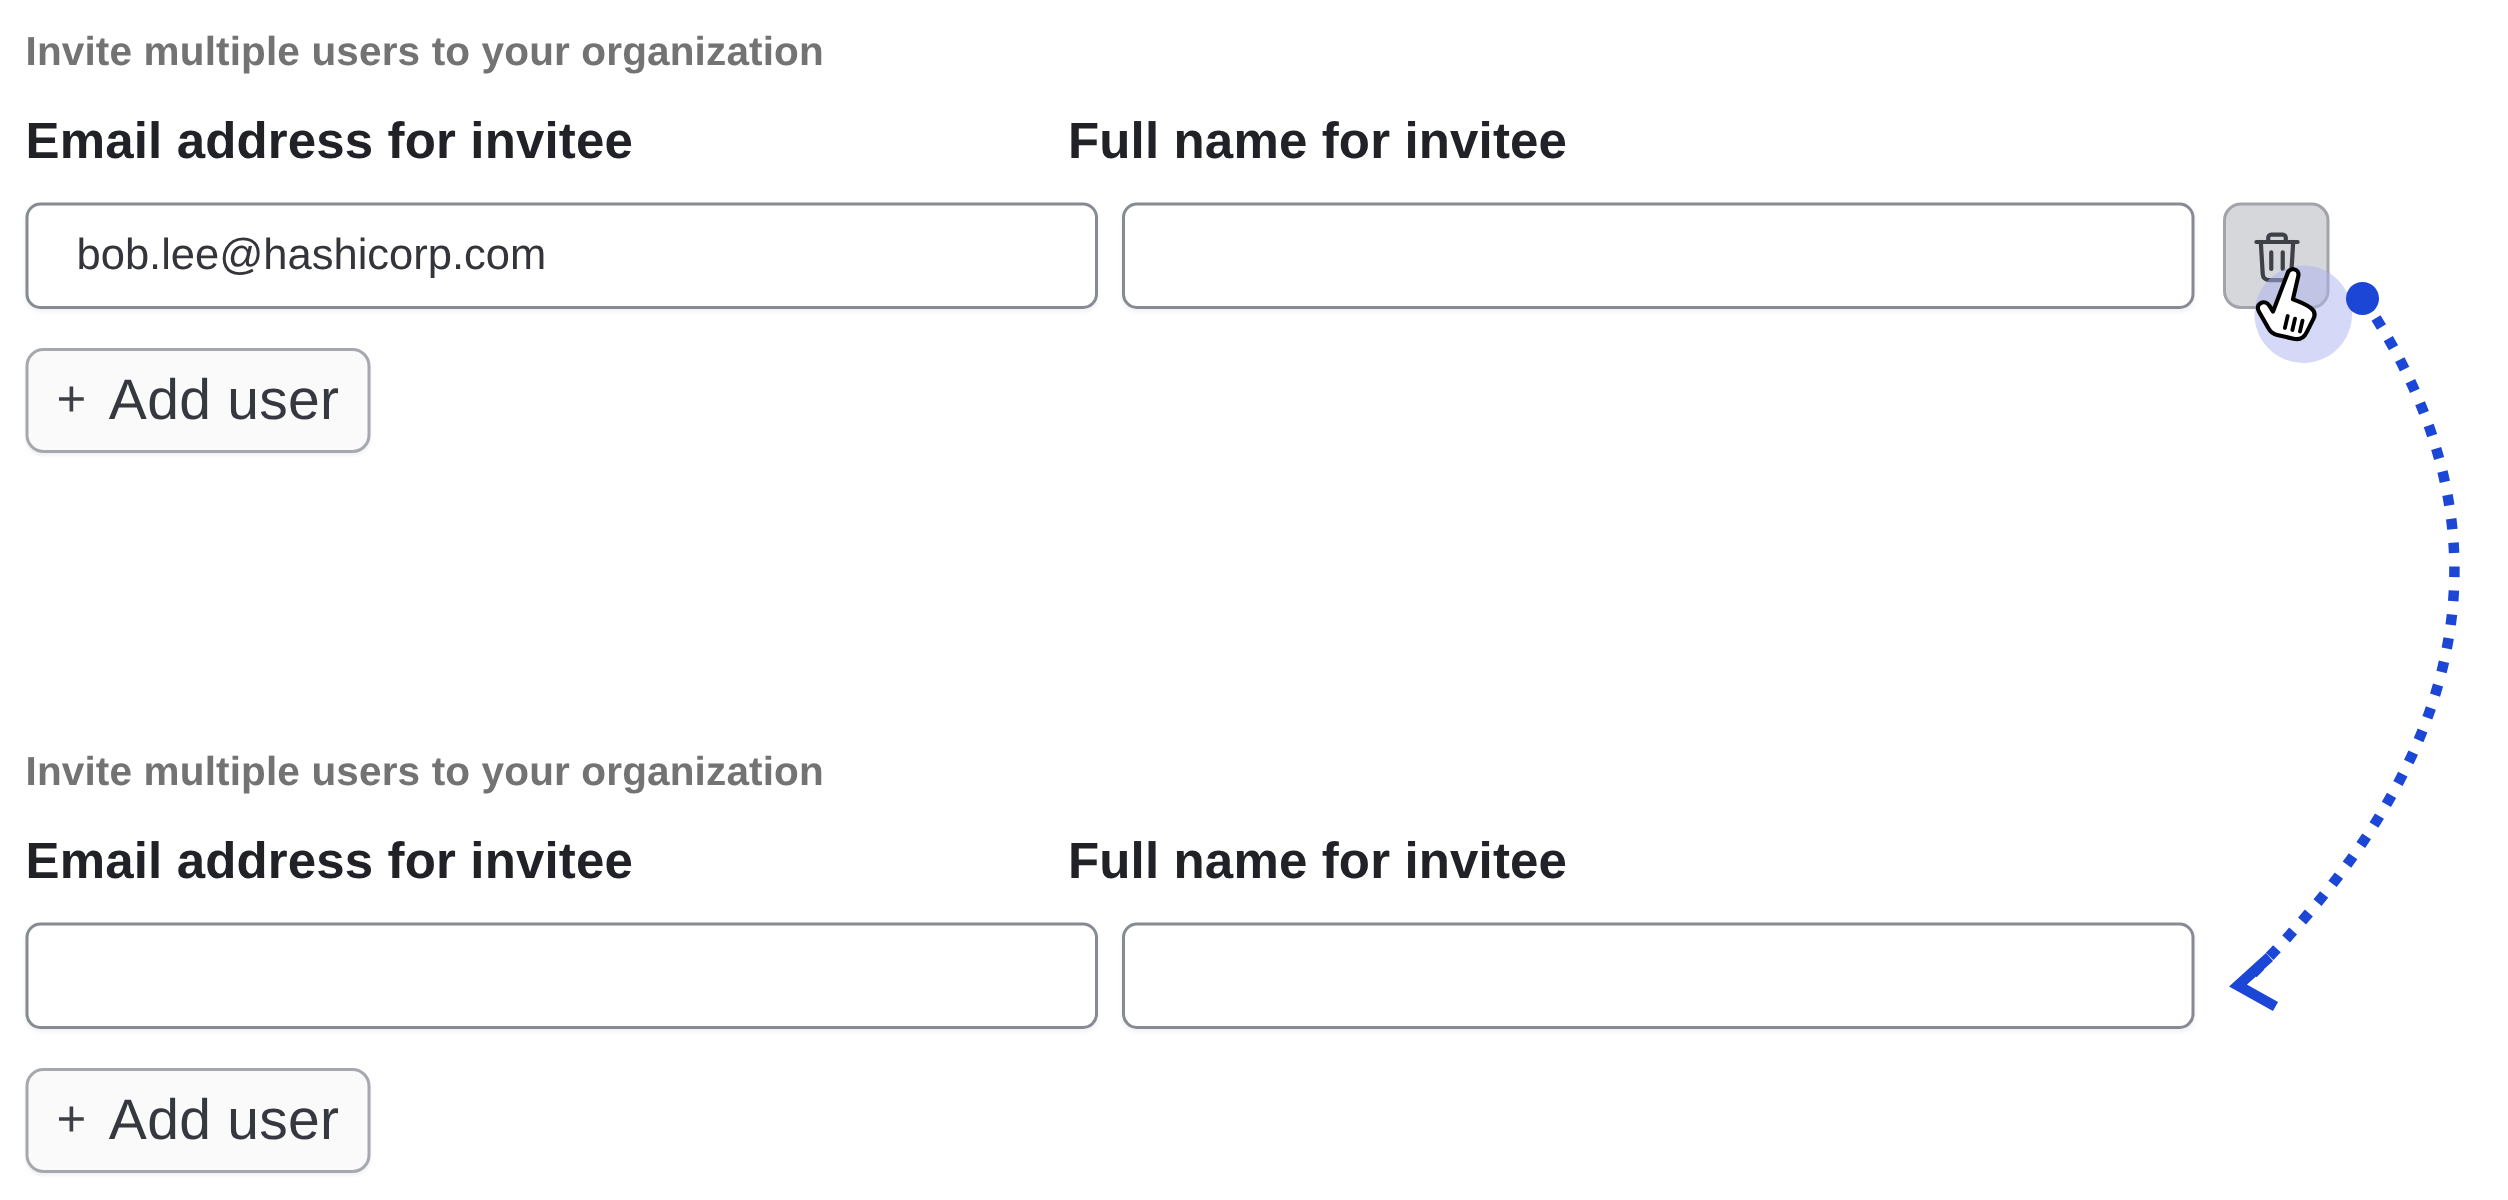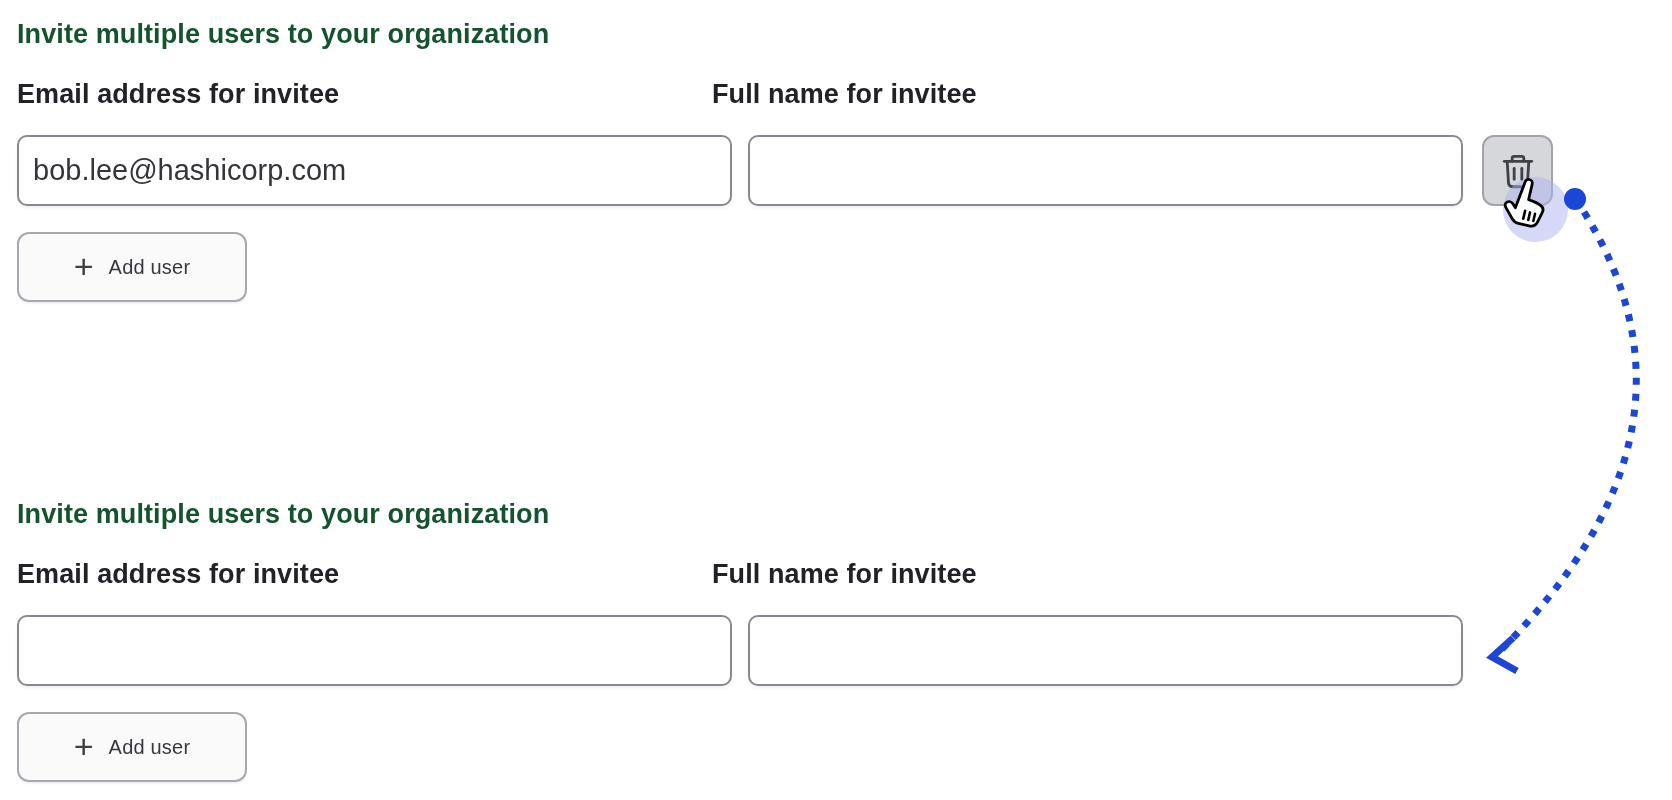--- a/index.html
+++ b/index.html
@@ -5,55 +5,55 @@
   html,body{margin:0;padding:0;}
   body{
     width:1672px;height:800px;position:relative;overflow:hidden;
     background:#ffffff;
     font-family:"Liberation Sans","DejaVu Sans",sans-serif;
     -webkit-font-smoothing:antialiased;
   }
   .form-section{position:absolute;left:0;width:1672px;height:290px;}
   .section-heading{
     position:absolute;left:17px;top:0;margin:0;
-    font-size:27px;font-weight:700;color:#14532d;line-height:32px;
+    font-size:27px;font-weight:700;color:#737373;line-height:32px;
     letter-spacing:.1px;
   }
   .field-label{
     position:absolute;top:61px;
-    font-size:27px;font-weight:700;color:#202227;line-height:30px;
+    font-size:34px;font-weight:700;color:#202227;line-height:30px;
     letter-spacing:.1px;
   }
   .label-email{left:17px;}
   .label-name{left:712px;}
   .text-input{
     position:absolute;top:117px;height:71px;width:715px;
     box-sizing:border-box;border:2px solid #868a93;border-radius:10px;
     background:#ffffff;outline:none;
-    padding:0 14px;font-family:inherit;font-size:29px;color:#33353b;
+    padding:0 32px;font-family:inherit;font-size:29px;color:#33353b;
     box-shadow:0 2px 3px rgba(60,63,70,0.07);
   }
   .input-email{left:17px;}
   .input-name{left:748px;}
   .delete-btn{
     position:absolute;left:1482px;top:117px;width:71px;height:71px;
     box-sizing:border-box;border:2px solid #a2a4aa;border-radius:12px;
     background:#d6d7db;display:flex;align-items:center;justify-content:center;
     padding:0;cursor:pointer;
   }
   .add-user-btn{
     position:absolute;left:17px;top:214px;width:230px;height:70px;
     box-sizing:border-box;border:2px solid #a5a8af;border-radius:12px;
     background:#fafafa;display:flex;align-items:center;justify-content:center;
     gap:15px;padding:0;cursor:pointer;
     box-shadow:0 2px 2px rgba(0,0,0,0.05);
     font-family:inherit;
   }
   .plus-glyph{font-size:34px;font-weight:400;color:#3c3f46;line-height:1;margin-top:-3px;}
-  .add-user-label{font-size:20px;font-weight:400;color:#35383f;letter-spacing:.2px;}
+  .add-user-label{font-size:38px;font-weight:400;color:#35383f;letter-spacing:.2px;}
   .overlay{position:absolute;left:0;top:0;width:1672px;height:800px;pointer-events:none;}
   .click-halo{
     position:absolute;left:1503px;top:177px;width:65px;height:65px;border-radius:50%;
     background:rgba(172,178,238,0.5);
   }
   .cursor-wrap{
     position:absolute;left:1507px;top:178px;width:48px;height:56px;
     transform:rotate(13deg);transform-origin:22px 2px;
   }
 </style>

